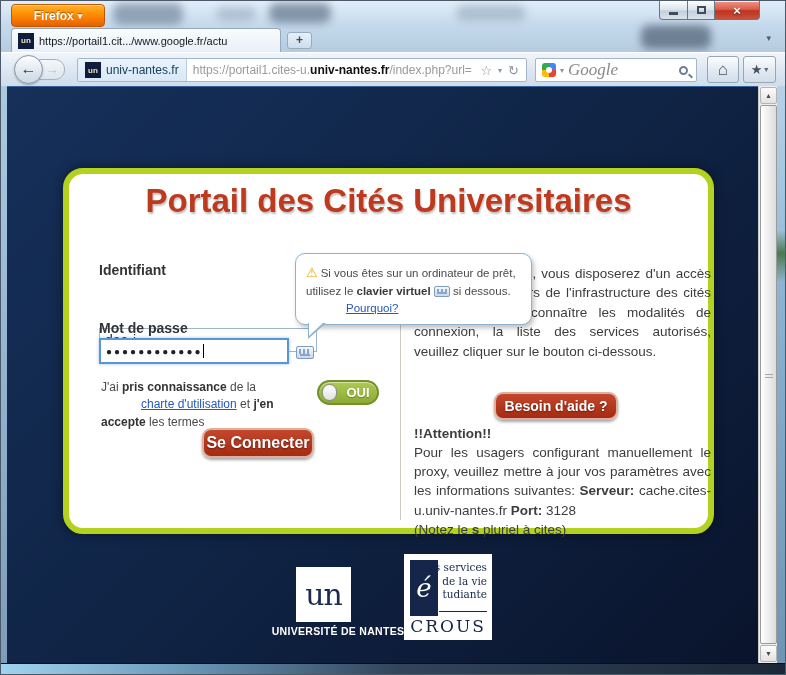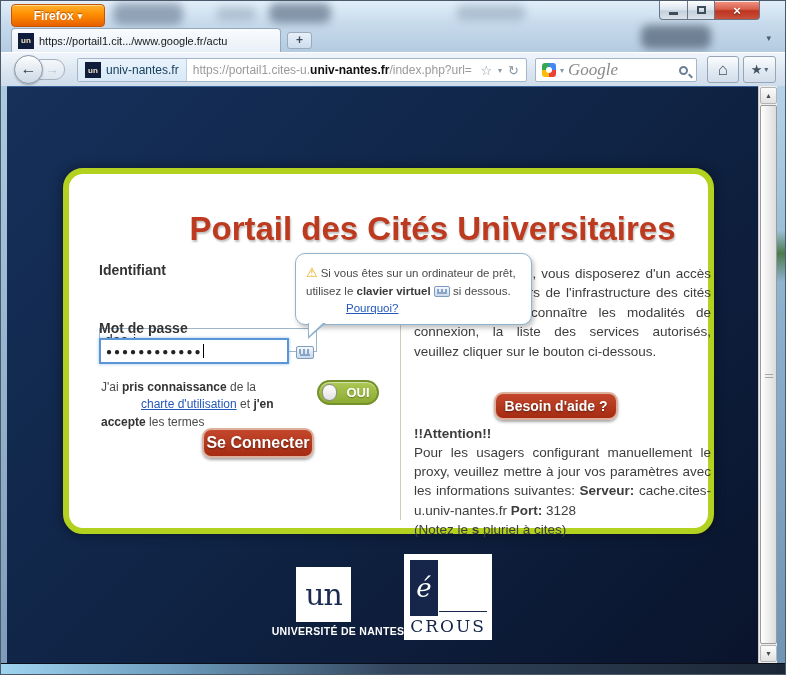--- a/index.html
+++ b/index.html
@@ -89,22 +89,22 @@
   #bookmarks-btn .caret { font-size:8px; color:#5a6a7a; }
 
   
   #content { position:absolute; left:6px; top:85px; width:751px; height:577px;
     background:linear-gradient(135deg, #16305a 0%, #102547 45%, #0a142c 100%);
     border-top:1px solid #35609a; }
 
   #login-card { position:absolute; left:56px; top:81px; width:651px; height:366px;
     background:#fff; border:6px solid #b3d11f; border-radius:20px;
     box-shadow:0 0 12px rgba(0,0,0,.45); }
-  #page-title { position:absolute; left:0; top:36px; width:100%; text-align:center;
-    font-size:33px; font-weight:bold; color:#bd3a1f; text-shadow:1px 2px 2px rgba(0,0,0,.25);margin-left:44px; }
+  #page-title { position:absolute; left:0; top:8px; width:100%; text-align:center;
+    font-size:33px; font-weight:bold; color:#bd3a1f; text-shadow:1px 2px 2px rgba(0,0,0,.25); }
 
   .form-label { position:absolute; font-size:14px; font-weight:bold; color:#333; }
   .text-input { position:absolute; background:#fff; border:1px solid #9db6cc; height:24px;
     font-size:14px; color:#222; display:flex; align-items:center; padding:0 5px; }
   #username-input { left:30px; top:121px; width:218px;margin-top:33px; }
   #password-input { left:30px; top:164px; width:190px; height:26px; border:2px solid #5a96d6;
     box-shadow:0 0 3px rgba(90,150,214,.6); font-size:10px; letter-spacing:2px; }
   .caret-bar { display:inline-block; width:1px; height:14px; background:#000; margin-left:1px; }
 
   .kbd-icon { display:inline-block; width:18px; height:13px; border:1px solid #7f9bbf;
@@ -305,20 +305,25 @@
       </div>
     </div>
 
     <div id="un-logo">
       <span id="un-glyph">un</span>
     </div>
     <div id="un-caption">UNIVERSITÉ DE NANTES</div>
 
     <div id="crous-logo">
       <div id="crous-bar">é</div>
+      <div id="crous-text">
+        <div>Les services</div>
+        <div>de la vie</div>
+        <div>tudiante</div>
+      </div>
       <div id="crous-rule"></div>
       <div id="crous-name">CROUS</div>
     </div>
   </div>
 
   <div id="scrollbar">
     <div class="scroll-btn" id="scroll-up">▲</div>
     <div id="scroll-thumb">
       <div id="scroll-grip"></div>
     </div>

